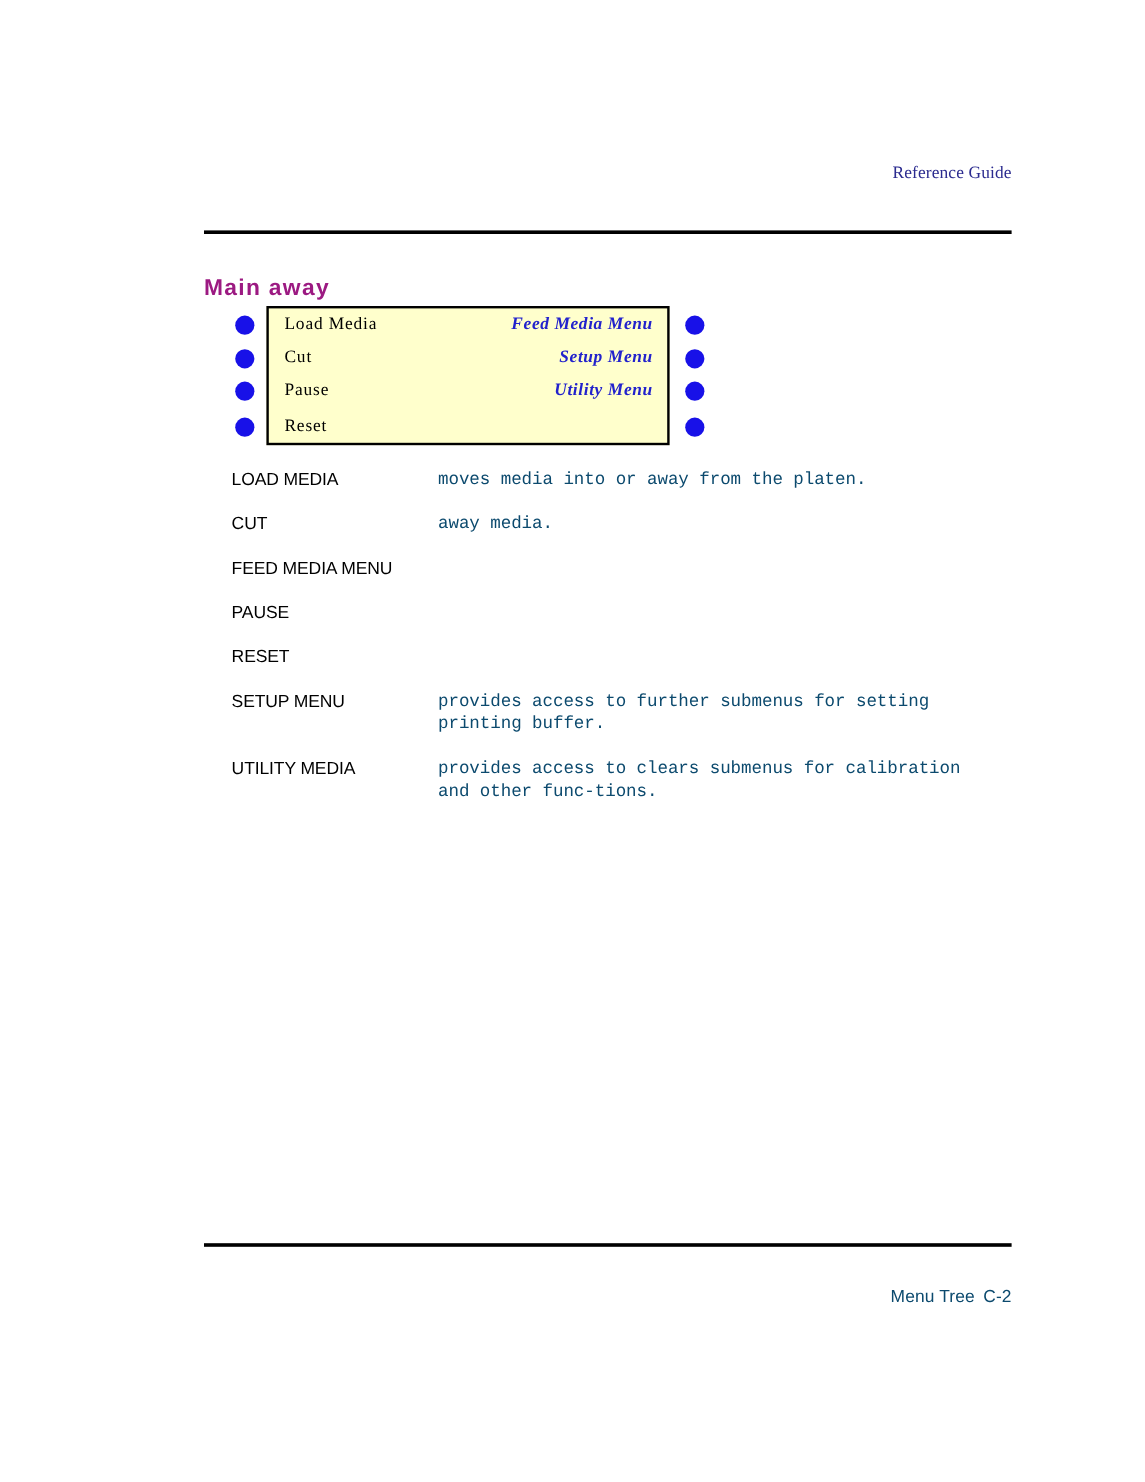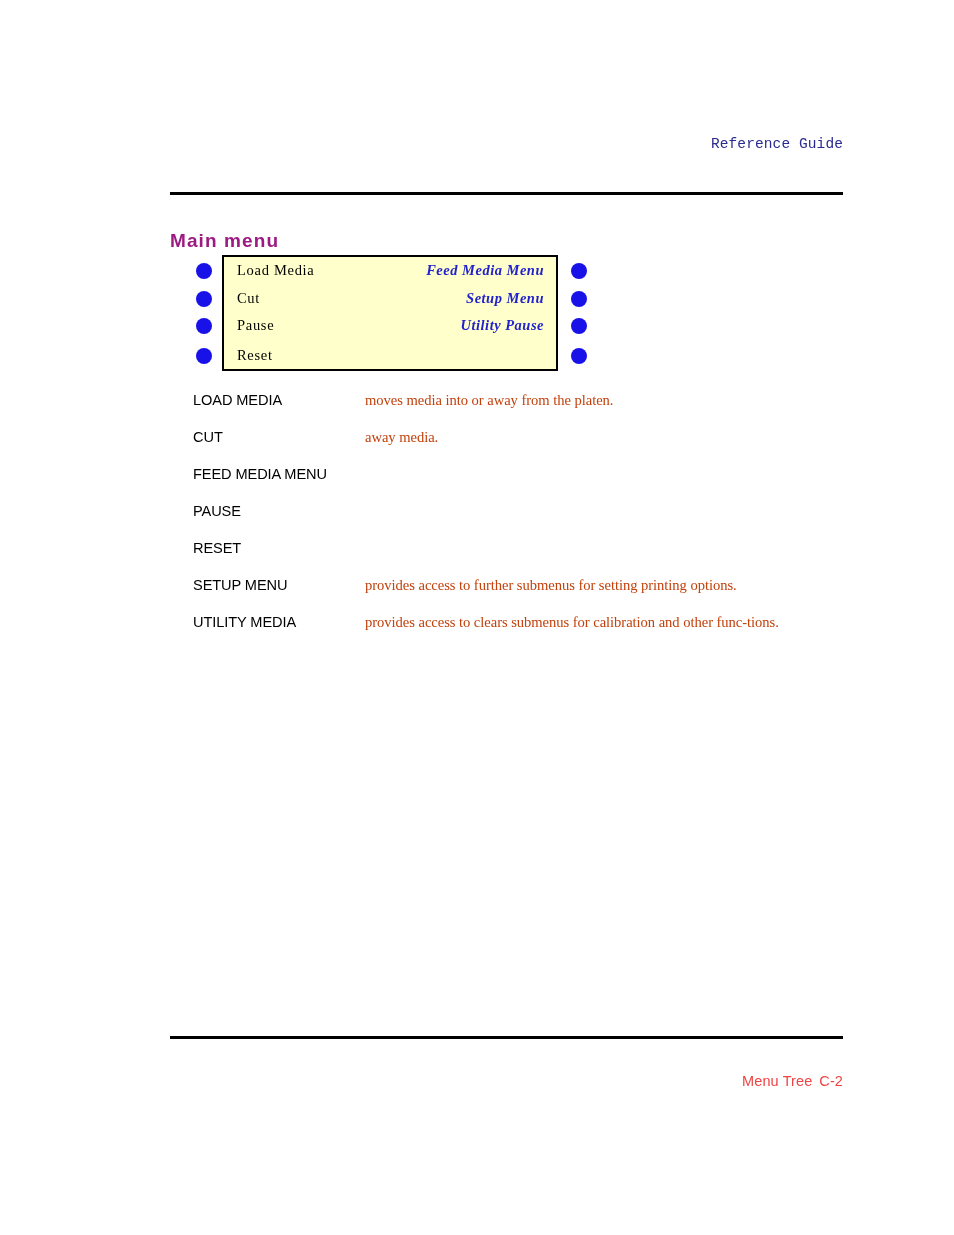--- a/index.html
+++ b/index.html
@@ -15,21 +15,21 @@
     overflow: hidden;
   }
 
   
   .page-header {
     position: absolute;
     top: 136px;
     left: 170px;
     width: 673px;
     text-align: right;
-    font-family: Liberation Mono, monospace;
+    font-family: Liberation Serif, serif;
     font-size: 14.5px;
     color: #2b2b8f;
     letter-spacing: 0.1px;
   }
 
   
   .rule-top {
     position: absolute;
     left: 170px;
     top: 192px;
@@ -150,50 +150,50 @@
     width: 172px;
     flex: 0 0 172px;
     font-family: "Liberation Sans", sans-serif;
     font-size: 14.6px;
     color: #000000;
     line-height: 19px;
     letter-spacing: -0.1px;
   }
   .def-desc {
     flex: 1 1 auto;
-    font-family: Liberation Serif, serif;
+    font-family: Liberation Mono, monospace;
     font-size: 14.6px;
-    color: #c2410c;
+    color: #0c4a6e;
     line-height: 19px;
     letter-spacing: -0.05px;
     max-width: 470px;
   }
 
   
   .page-footer {
     position: absolute;
     top: 1073px;
     left: 170px;
     width: 673px;
     text-align: right;
     font-family: "Liberation Sans", sans-serif;
     font-size: 14.5px;
-    color: #ef4444;
+    color: #0c4a6e;
     letter-spacing: 0.1px;
   }
   .footer-sep { display: inline-block; width: 7px; }
 </style>
 </head>
 <body>
 
 <div class="page-header">Reference Guide</div>
 
 <div class="rule-top"></div>
 
-<h1 class="section-title">Main menu</h1>
+<h1 class="section-title">Main away</h1>
 
 <div class="menu-assembly">
 
   <div class="led-column left">
     <span class="led r0"></span>
     <span class="led r1"></span>
     <span class="led r2"></span>
     <span class="led r3"></span>
   </div>
 
@@ -201,21 +201,21 @@
     <div class="lcd-row r0">
       <span class="lcd-left">Load Media</span>
       <span class="lcd-right">Feed Media Menu</span>
     </div>
     <div class="lcd-row r1">
       <span class="lcd-left">Cut</span>
       <span class="lcd-right">Setup Menu</span>
     </div>
     <div class="lcd-row r2">
       <span class="lcd-left">Pause</span>
-      <span class="lcd-right">Utility Pause</span>
+      <span class="lcd-right">Utility Menu</span>
     </div>
     <div class="lcd-row r3">
       <span class="lcd-left">Reset</span>
       <span class="lcd-right"></span>
     </div>
   </div>
 
   <div class="led-column right">
     <span class="led r0"></span>
     <span class="led r1"></span>
@@ -237,21 +237,21 @@
     <div class="def-term">FEED MEDIA MENU</div>
   </div>
   <div class="def-item">
     <div class="def-term">PAUSE</div>
   </div>
   <div class="def-item">
     <div class="def-term">RESET</div>
   </div>
   <div class="def-item">
     <div class="def-term">SETUP MENU</div>
-    <div class="def-desc">provides access to further submenus for setting printing options.</div>
+    <div class="def-desc">provides access to further submenus for setting printing buffer.</div>
   </div>
   <div class="def-item">
     <div class="def-term">UTILITY MEDIA</div>
     <div class="def-desc">provides access to clears submenus for calibration and other func-tions.</div>
   </div>
 </div>
 
 <div class="rule-bottom"></div>
 
 <div class="page-footer">

